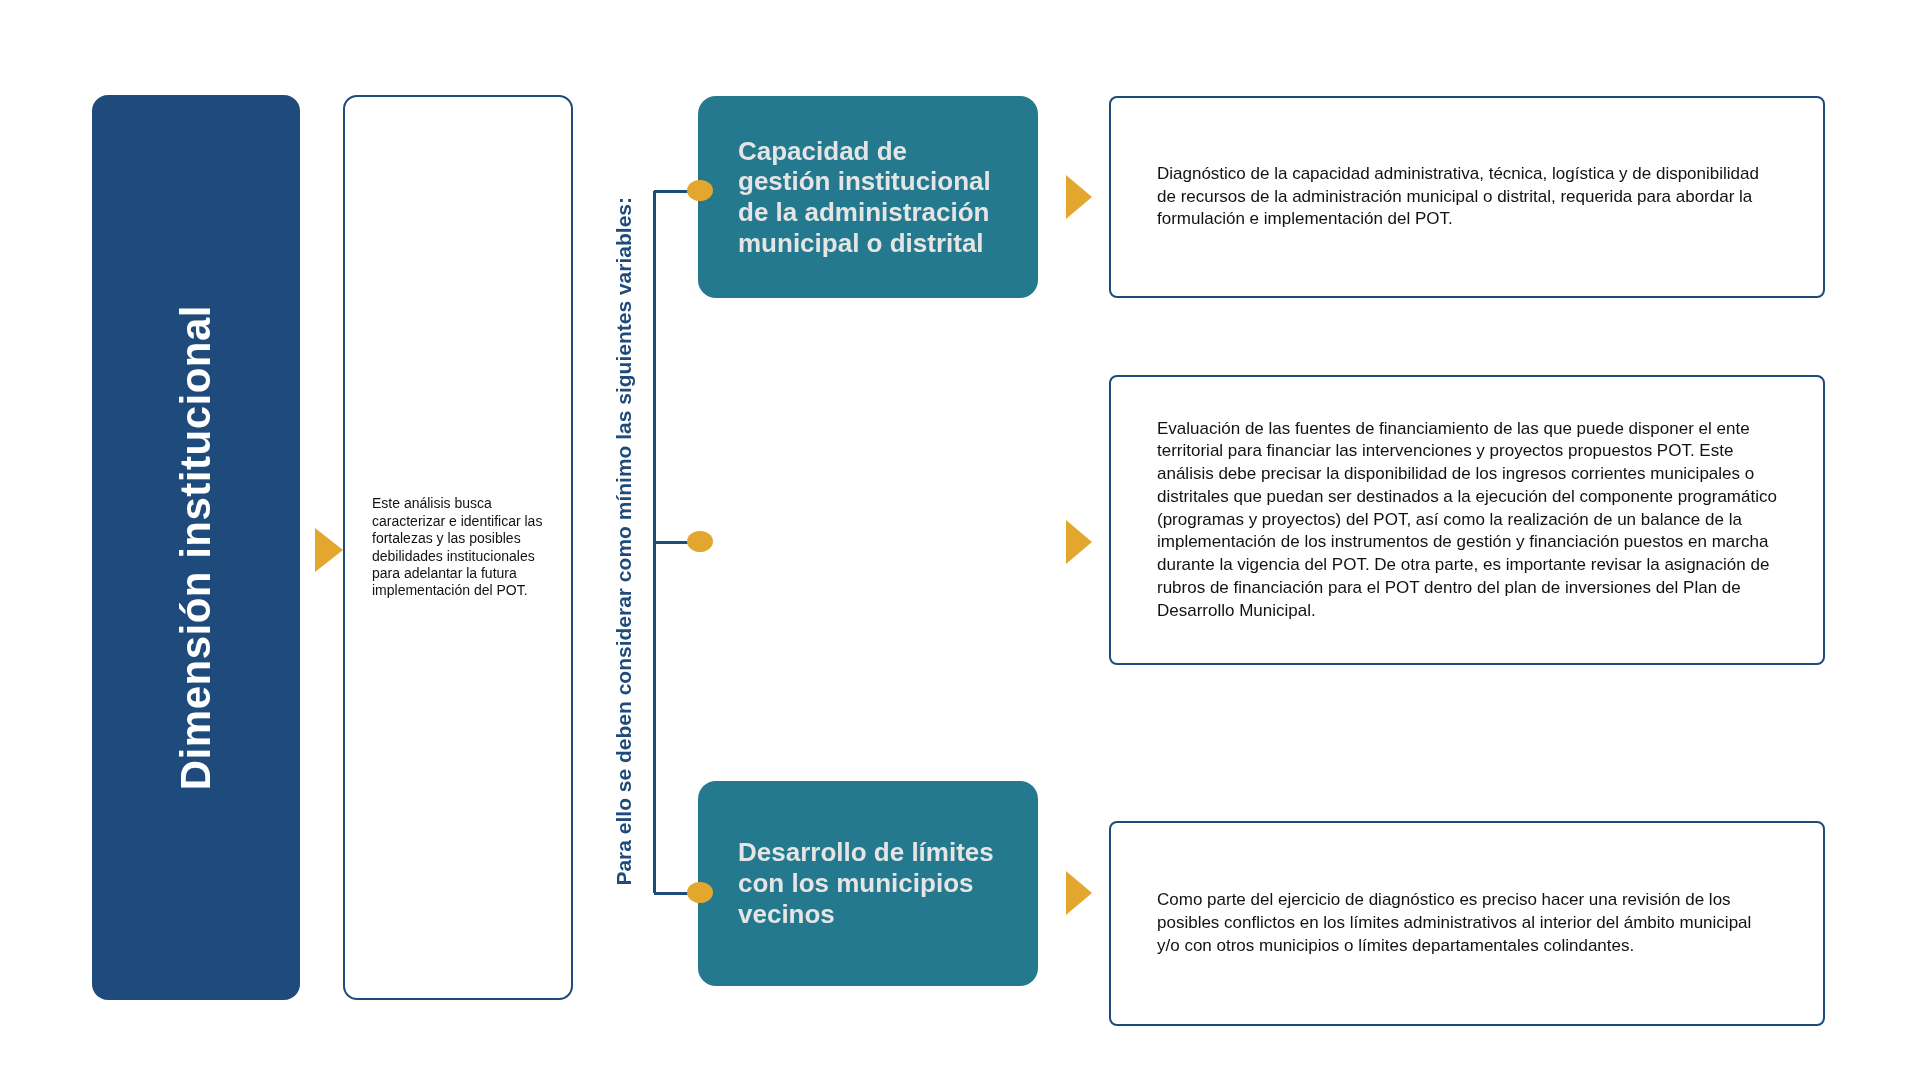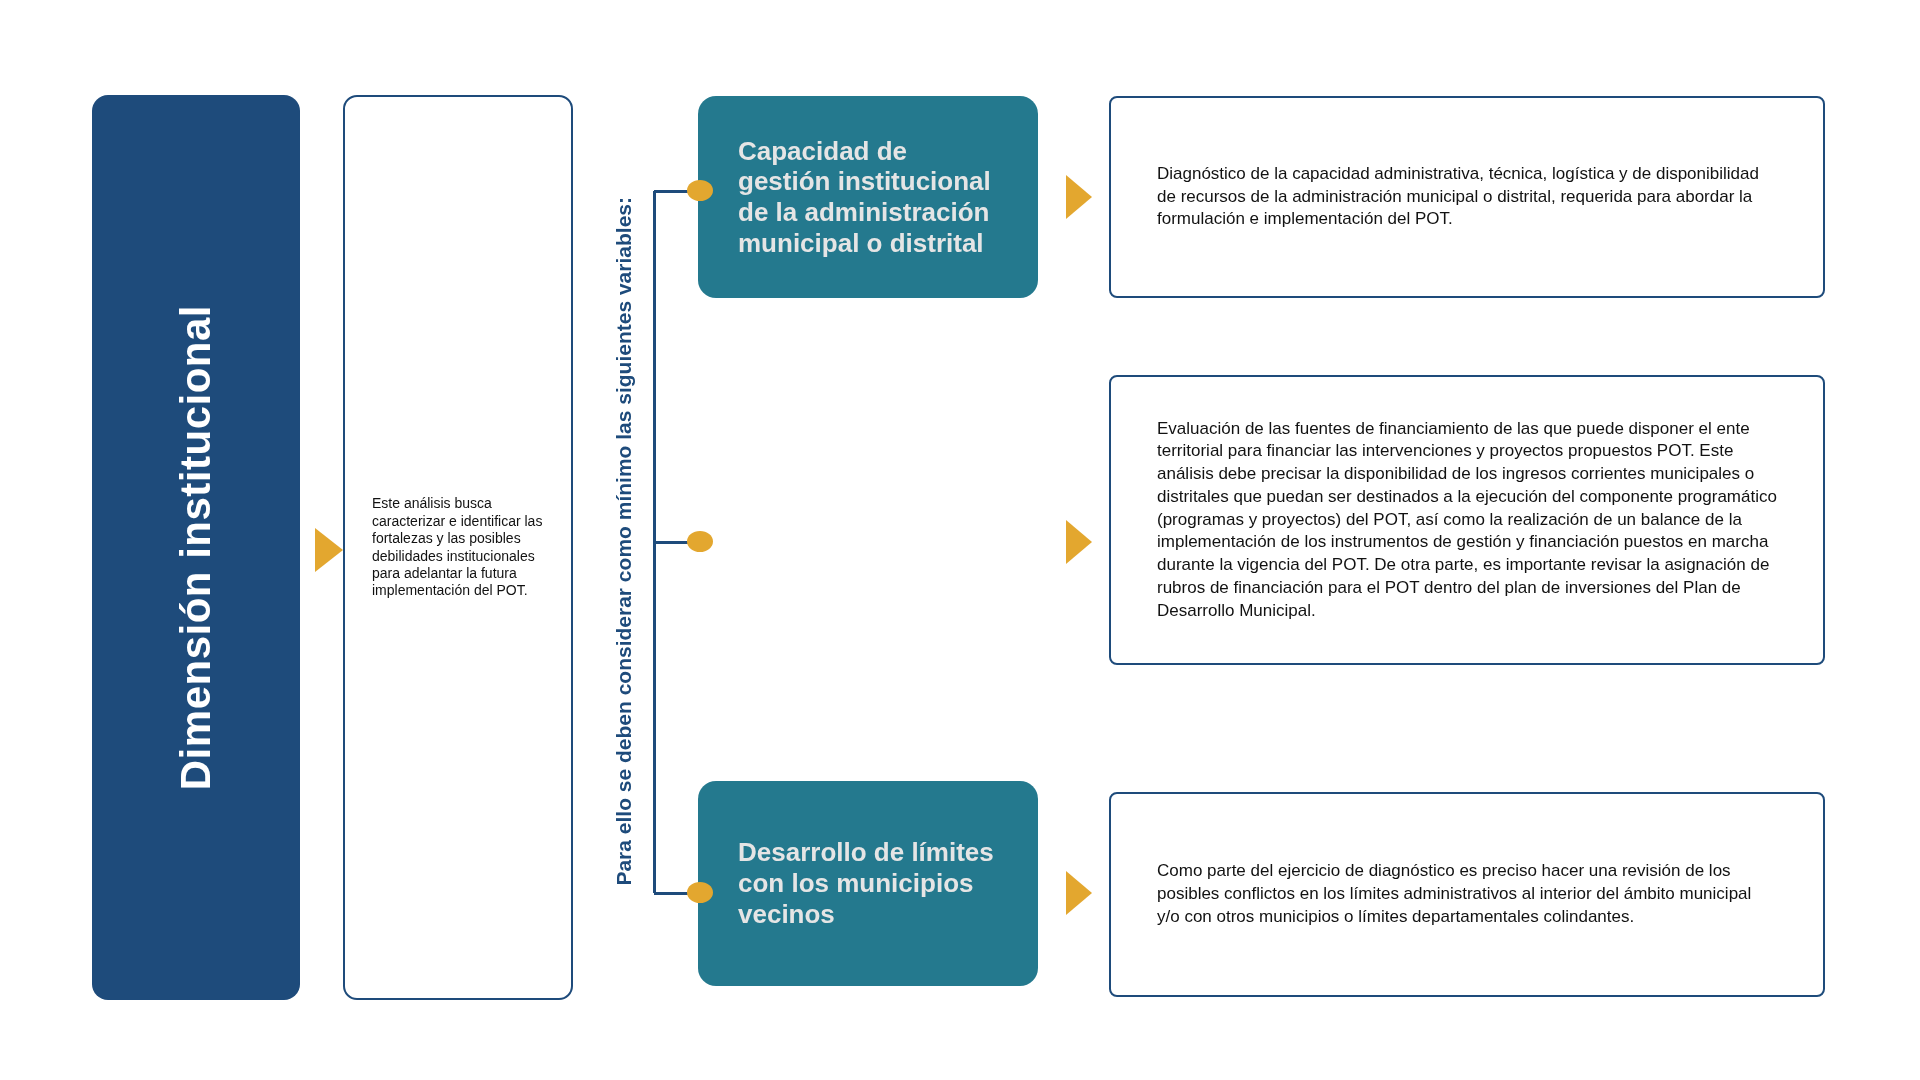--- a/index.html
+++ b/index.html
@@ -125,21 +125,21 @@
     display:flex; align-items:center;
     padding:0 46px;
   }
   .desc-card p{
     font-size:17px;
     line-height:1.34;
     color:var(--ink);
   }
   .dc-1{ top:96px;  height:202px; }
   .dc-2{ top:375px; height:290px; }
-  .dc-3{ top:792px; height:205px; }
+  .dc-3{ top:821px; height:205px; }
 </style>
 </head>
 <body>
 
 <div class="canvas">
 
   <div class="dimension-box">
     <span class="vtext">Dimensión institucional</span>
   </div>
 

